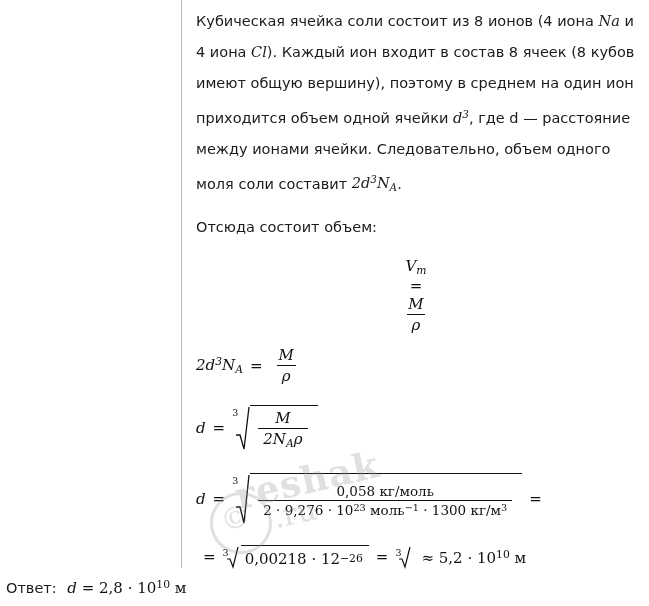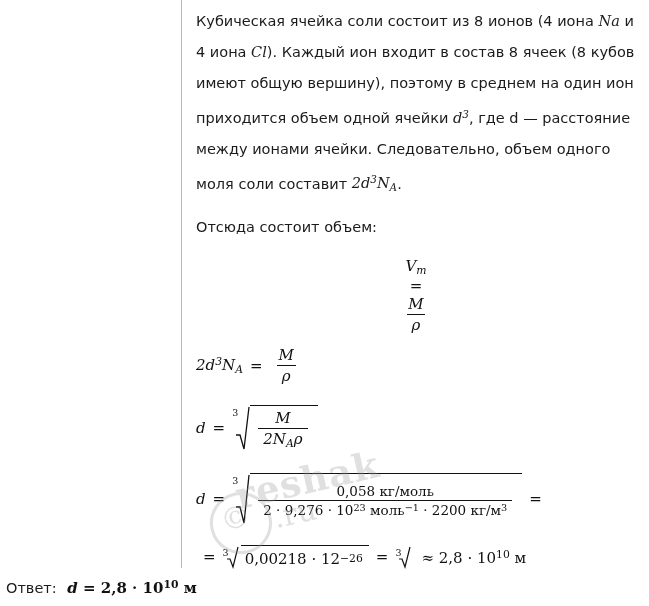--- a/index.html
+++ b/index.html
@@ -126,21 +126,20 @@
   .bigrad .vee svg { display: block; }
   .answer {
     position: absolute;
     left: 6px;
     top: 578px;
     font-size: 14.5px;
     color: #1b1b1b;
   }
   .answer .math {
     font-size: 15px;
-    font-weight: bold;
   }
   
   .watermark {
     position: absolute;
     left: 196px;
     top: 432px;
     width: 260px;
     height: 110px;
     pointer-events: none;
     opacity: 0.30;
@@ -243,21 +242,21 @@
         <span class="index">3</span>
         <span class="bigrad">
           <span class="vee">
             <svg width="14" height="52" viewBox="0 0 14 52" aria-hidden="true">
               <path d="M0 34 L4 34 L8 50 L13 2" fill="none" stroke="#111" stroke-width="1.3"></path>
             </svg>
           </span>
           <span class="radbody">
             <span class="frac">
               <span class="num plain" style="font-size:13.5px;">0,058 кг/моль</span>
-              <span class="den plain" style="font-size:13.5px;"><span>2 · 9,276 · 10</span><span class="sup">23</span><span> моль</span><span class="sup">−1</span><span> · 2200 кг/м</span><span class="sup">3</span></span>
+              <span class="den plain" style="font-size:13.5px;"><span>2 · 9,276 · 10</span><span class="sup">23</span><span> моль</span><span class="sup">−1</span><span> · 1300 кг/м</span><span class="sup">3</span></span>
             </span>
           </span>
         </span>
       </span>
       <span class="eq">=</span>
     </div>
 
     <div class="mrow math" style="margin-top:20px;">
       <span class="eq">=</span>
       <span class="radical">
@@ -278,21 +277,21 @@
       <span class="radical">
         <span class="index">3</span>
         <span class="bigrad">
           <span class="vee">
             <svg width="12" height="24" viewBox="0 0 12 24" aria-hidden="true">
               <path d="M0 14 L3 14 L6 22 L11 2" fill="none" stroke="#111" stroke-width="1.2"></path>
             </svg>
           </span>
         </span>
       </span>
-      <span class="plain" style="margin-left:8px;"><span>≈ 2,8 · 10</span><span class="sup">10</span><span> м</span></span>
+      <span class="plain" style="margin-left:8px;"><span>≈ 5,2 · 10</span><span class="sup">10</span><span> м</span></span>
     </div>
 
   </div>
 
   <div class="watermark">
     <div class="wtext">reshak</div>
     <div class="wcircle"></div>
     <div class="wc-letter">©</div>
     <div class="wsub">.ru</div>
   </div>

